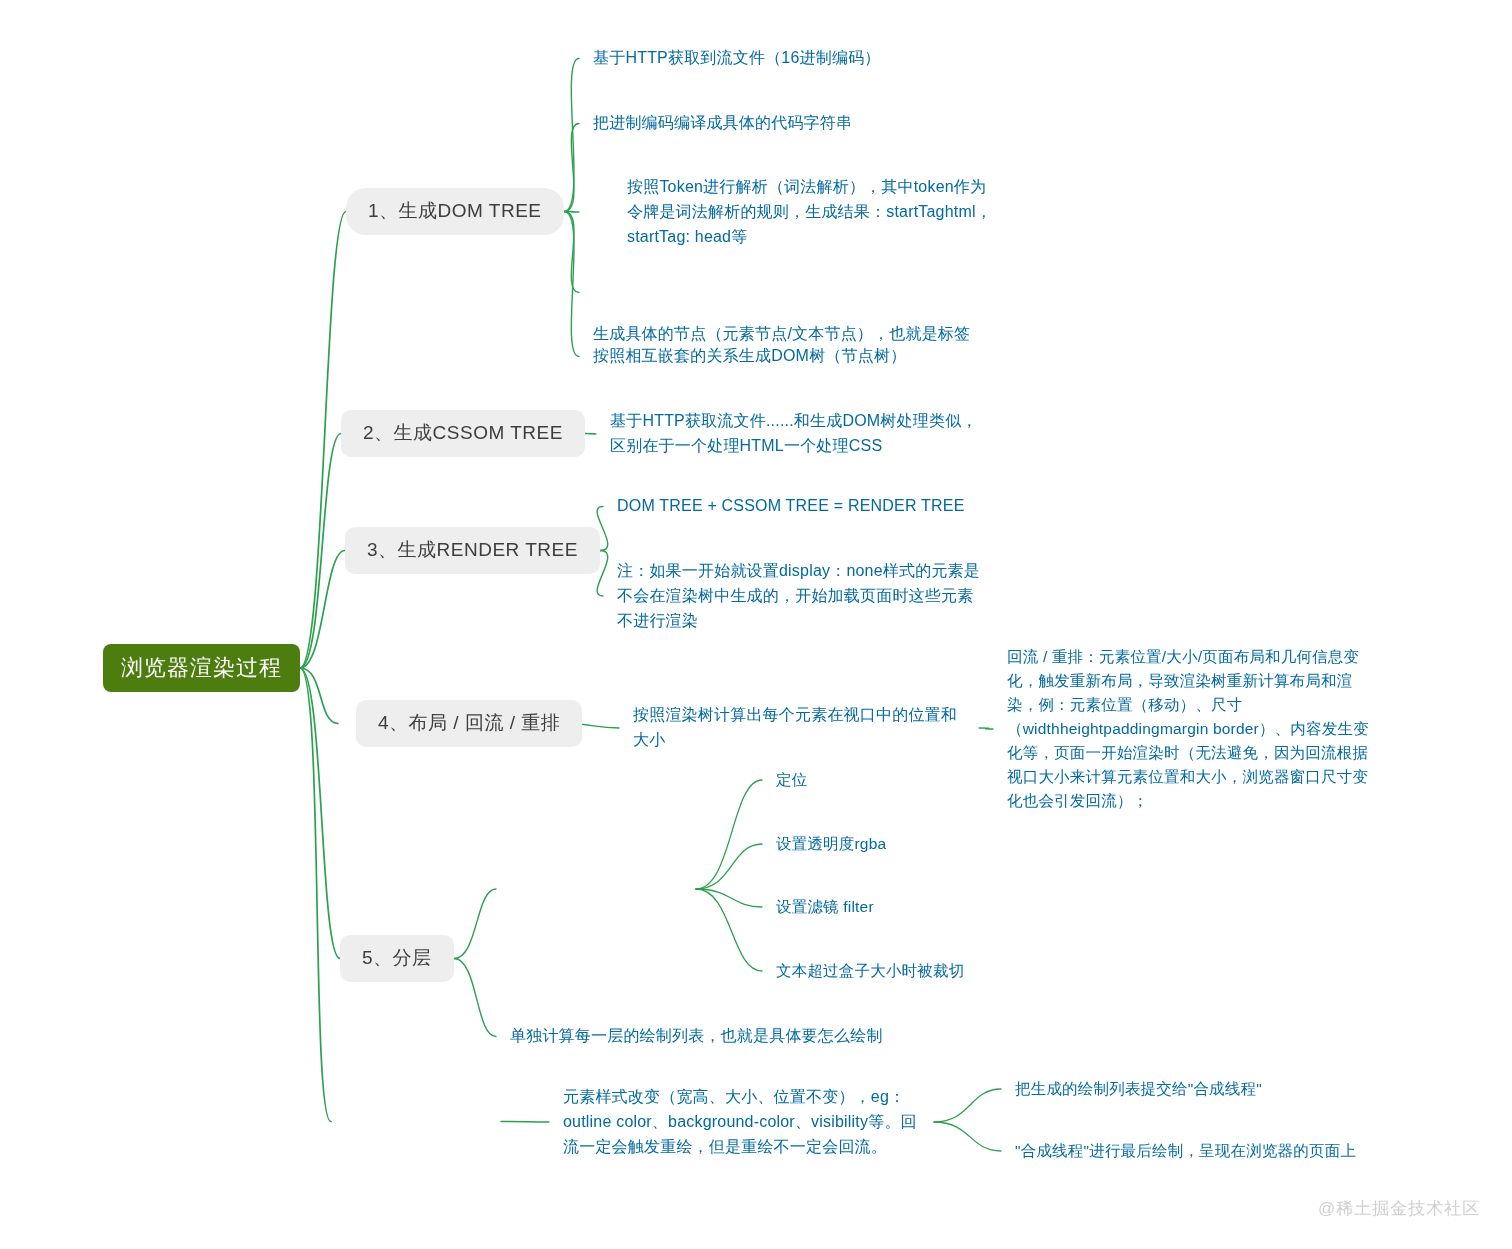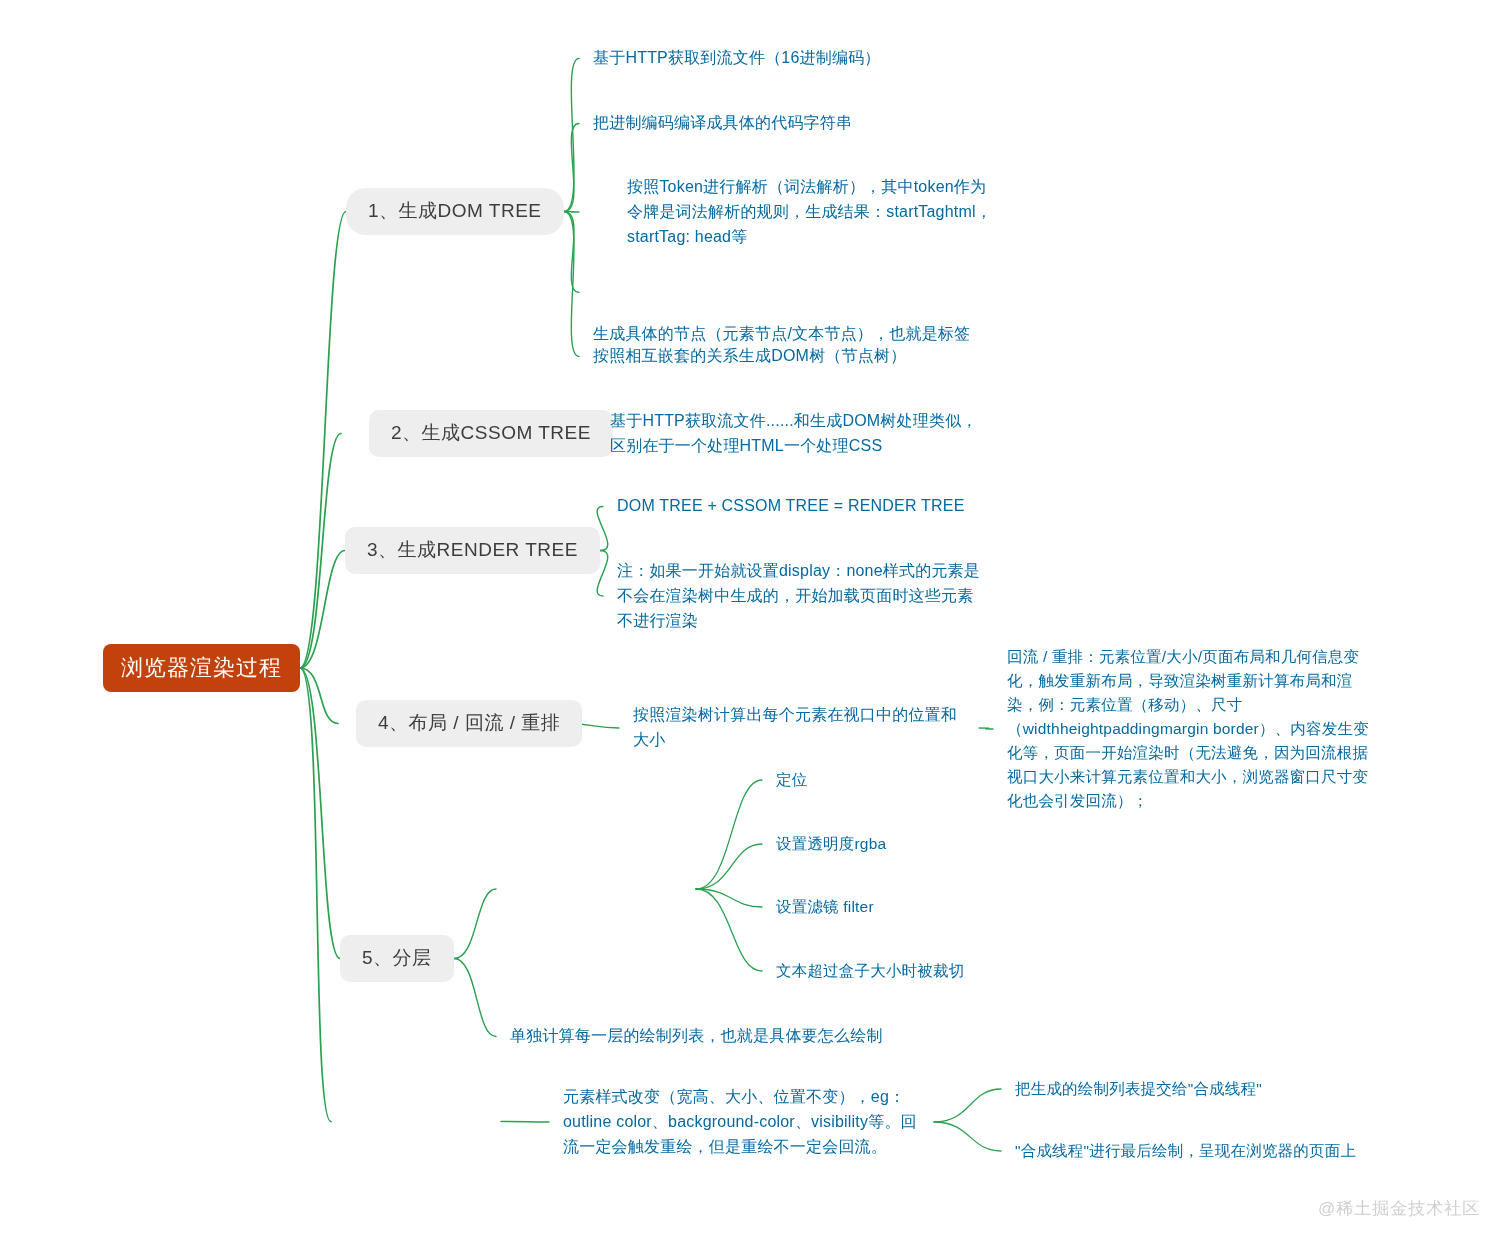--- a/index.html
+++ b/index.html
@@ -28,21 +28,21 @@
     height: 1249px;
     pointer-events: none;
   }
   .node {
     position: absolute;
     box-sizing: border-box;
     white-space: pre-wrap;
   }
   
   .root-node {
-    background: #c2410c;
+    background: #4d7c0f;
     color: #ffffff;
     border-radius: 8px;
     font-size: 22px;
     letter-spacing: 1px;
     padding: 10px 18px;
     line-height: 1.25;
     font-weight: 400;
   }
   
   .branch-node {
@@ -106,21 +106,21 @@
     </svg>
 
   <div class="watermark" style="left: 1318px; top: 1197px;">@稀土掘金技术社区</div>
 <div class="node root-node" style="left: 103px; top: 644px;">浏览器渲染过程</div>
     <div class="node branch-node" style="left: 346px; top: 188px; border-radius: 20px;">1、生成DOM TREE</div>
     <div class="node leaf-node" style="left: 593px; top: 46px; width: 420px;">基于HTTP获取到流文件（16进制编码）</div>
     <div class="node leaf-node" style="left: 593px; top: 111px; width: 420px;">把进制编码编译成具体的代码字符串</div>
     <div class="node leaf-node" style="left: 627px; top: 175px; width: 372px;">按照Token进行解析（词法解析），其中token作为令牌是词法解析的规则，生成结果：startTaghtml，startTag: head等</div>
     <div class="node leaf-node" style="left: 593px; top: 280px; width: 420px; margin-top: 42px;">生成具体的节点（元素节点/文本节点），也就是标签</div>
     <div class="node leaf-node" style="left: 593px; top: 344px; width: 420px;">按照相互嵌套的关系生成DOM树（节点树）</div>
-    <div class="node branch-node" style="left: 341px; top: 410px; margin-left: 28px;">2、生成CSSOM TREE</div>
+    <div class="node branch-node" style="left: 341px; top: 410px;">2、生成CSSOM TREE</div>
     <div class="node leaf-node" style="left: 610px; top: 409px; width: 380px;">基于HTTP获取流文件......和生成DOM树处理类似，区别在于一个处理HTML一个处理CSS</div>
     <div class="node branch-node" style="left: 345px; top: 527px;">3、生成RENDER TREE</div>
     <div class="node leaf-node" style="left: 617px; top: 494px; width: 400px;">DOM TREE + CSSOM TREE = RENDER TREE</div>
     <div class="node leaf-node" style="left: 617px; top: 559px; width: 370px;">注：如果一开始就设置display：none样式的元素是不会在渲染树中生成的，开始加载页面时这些元素不进行渲染</div>
     <div class="node branch-node" style="left: 356px; top: 700px;">4、布局 / 回流 / 重排</div>
     <div class="node leaf-node" style="left: 633px; top: 703px; width: 340px;">按照渲染树计算出每个元素在视口中的位置和大小</div>
     <div class="node leaf-node small" style="left: 1007px; top: 645px; width: 370px;">回流 / 重排：元素位置/大小/页面布局和几何信息变化，触发重新布局，导致渲染树重新计算布局和渲染，例：元素位置（移动）、尺寸（widthheightpaddingmargin border）、内容发生变化等，页面一开始渲染时（无法避免，因为回流根据视口大小来计算元素位置和大小，浏览器窗口尺寸变化也会引发回流）；</div>
     <div class="node branch-node" style="left: 340px; top: 935px;">5、分层</div>
     <div class="node leaf-node small" style="left: 776px; top: 768px; width: 120px;">定位</div>
     <div class="node leaf-node small" style="left: 776px; top: 832px; width: 160px;">设置透明度rgba</div>

